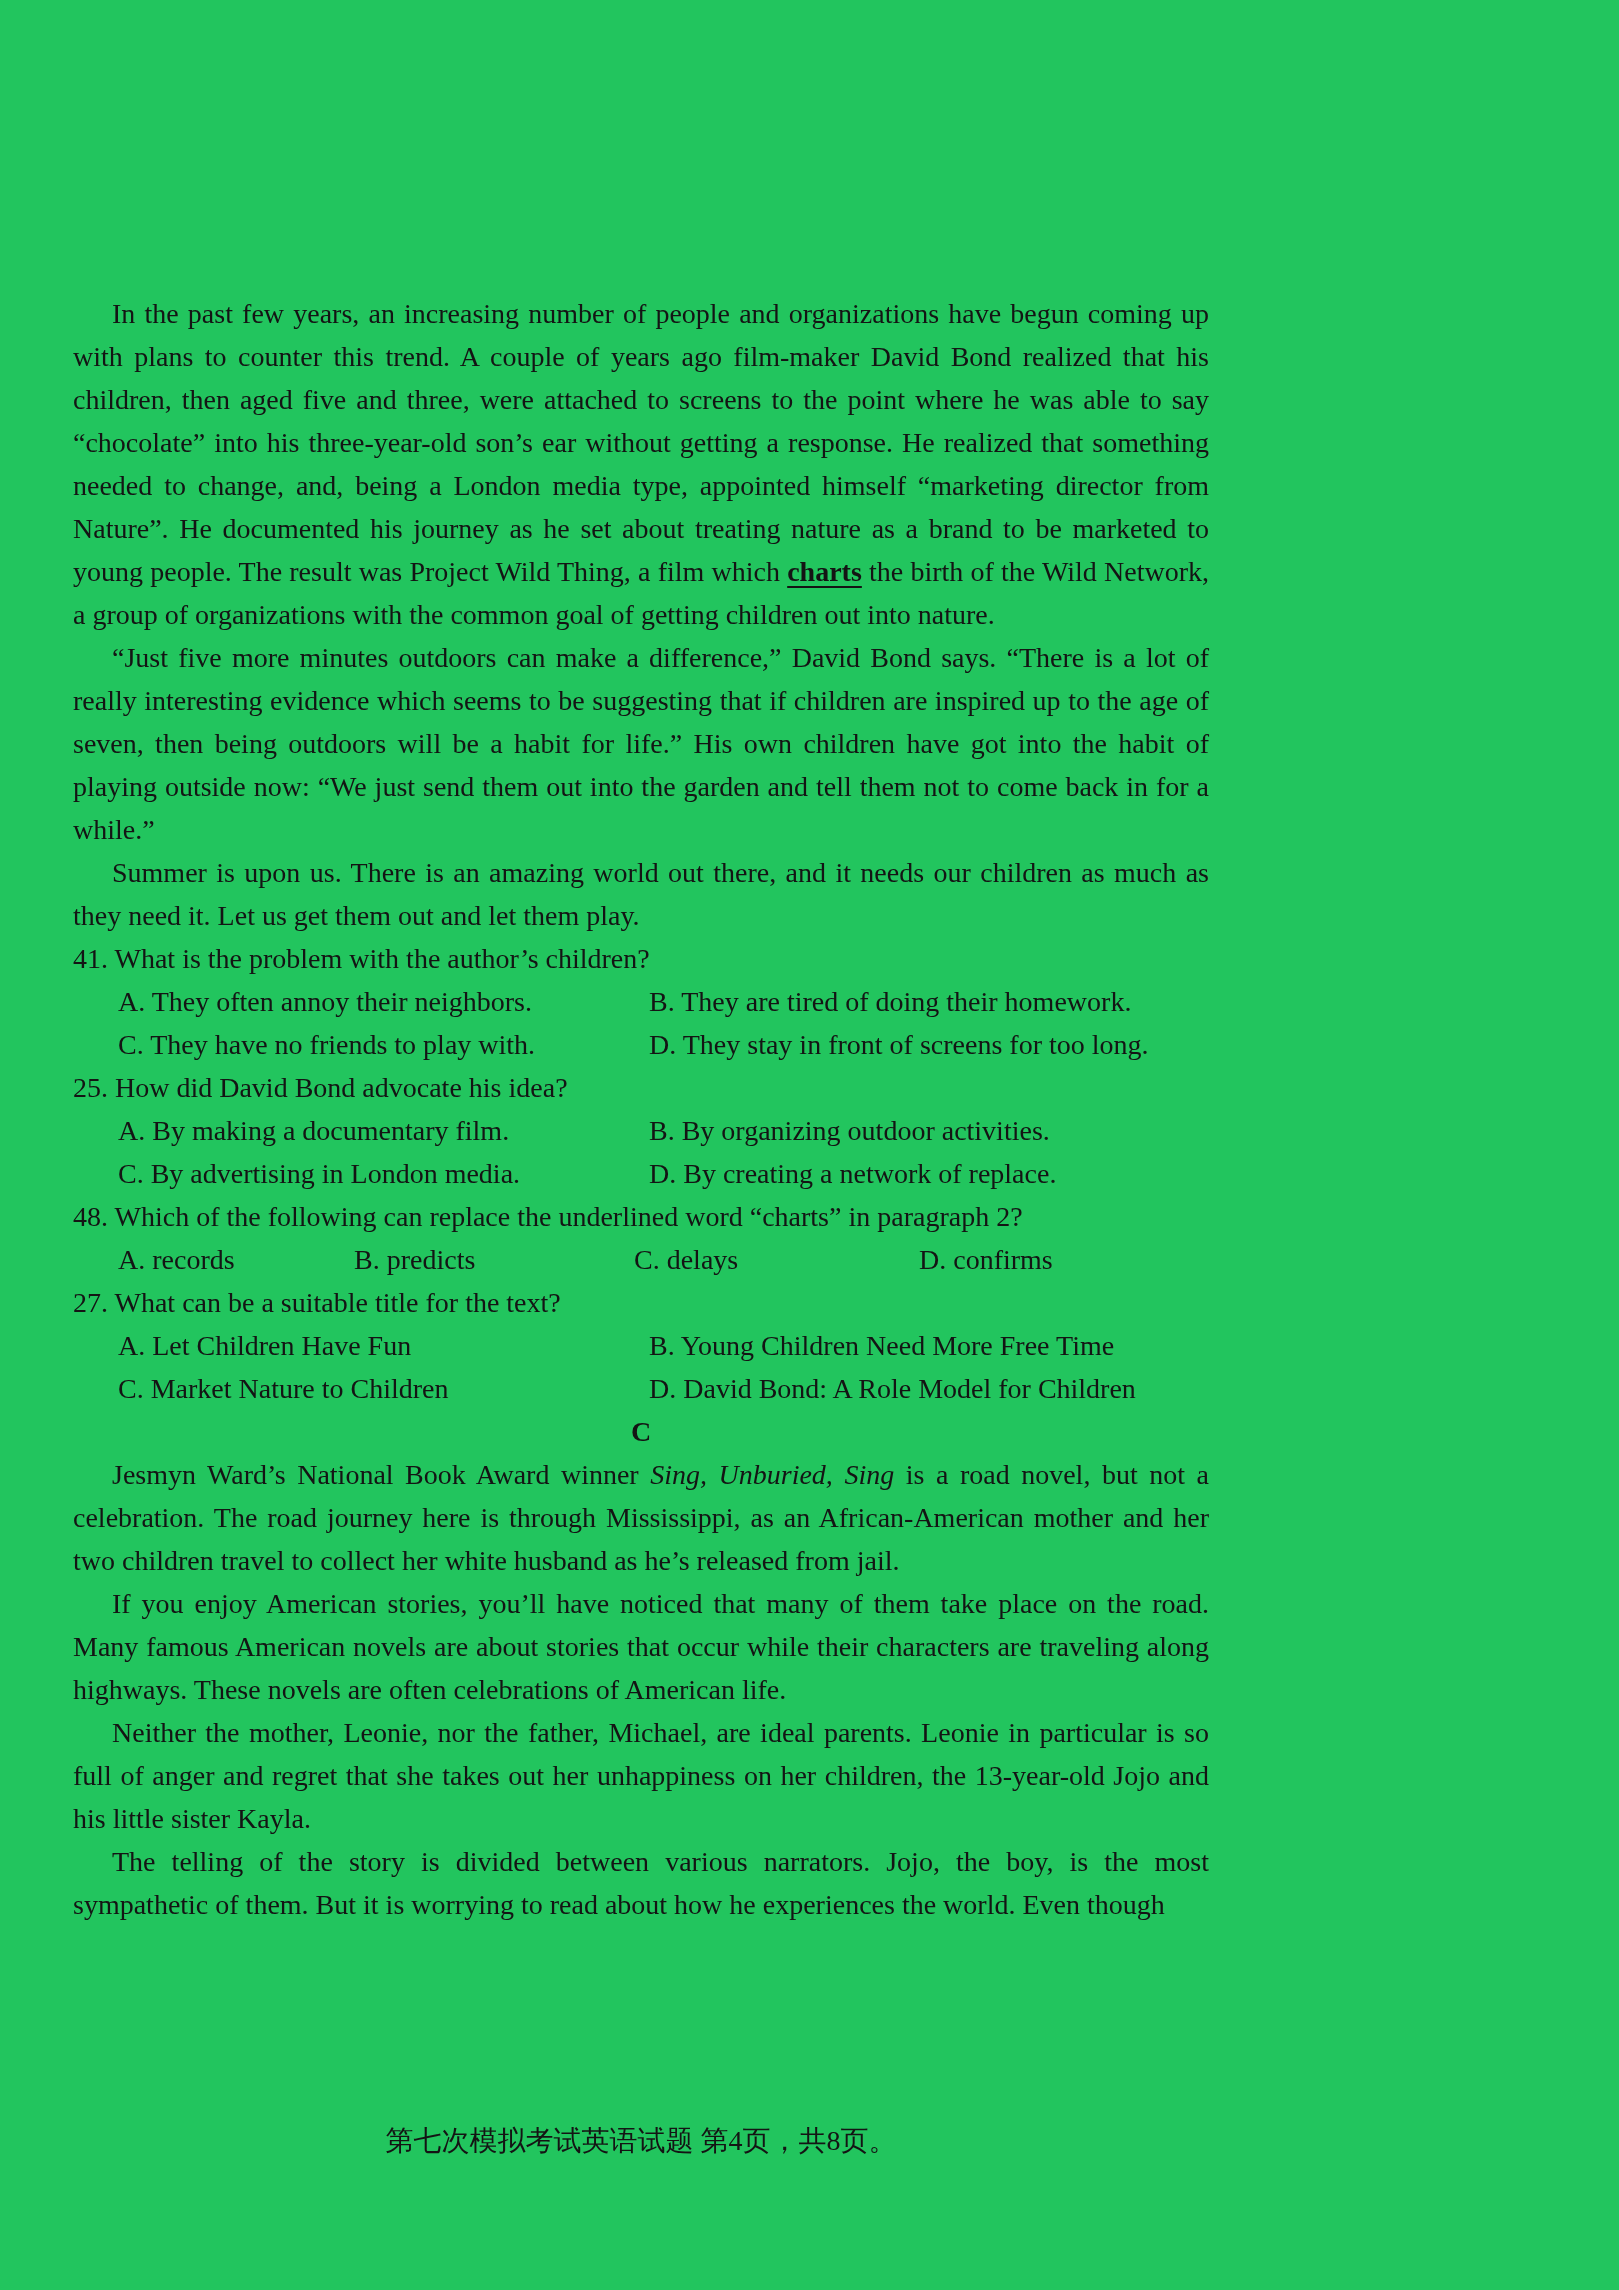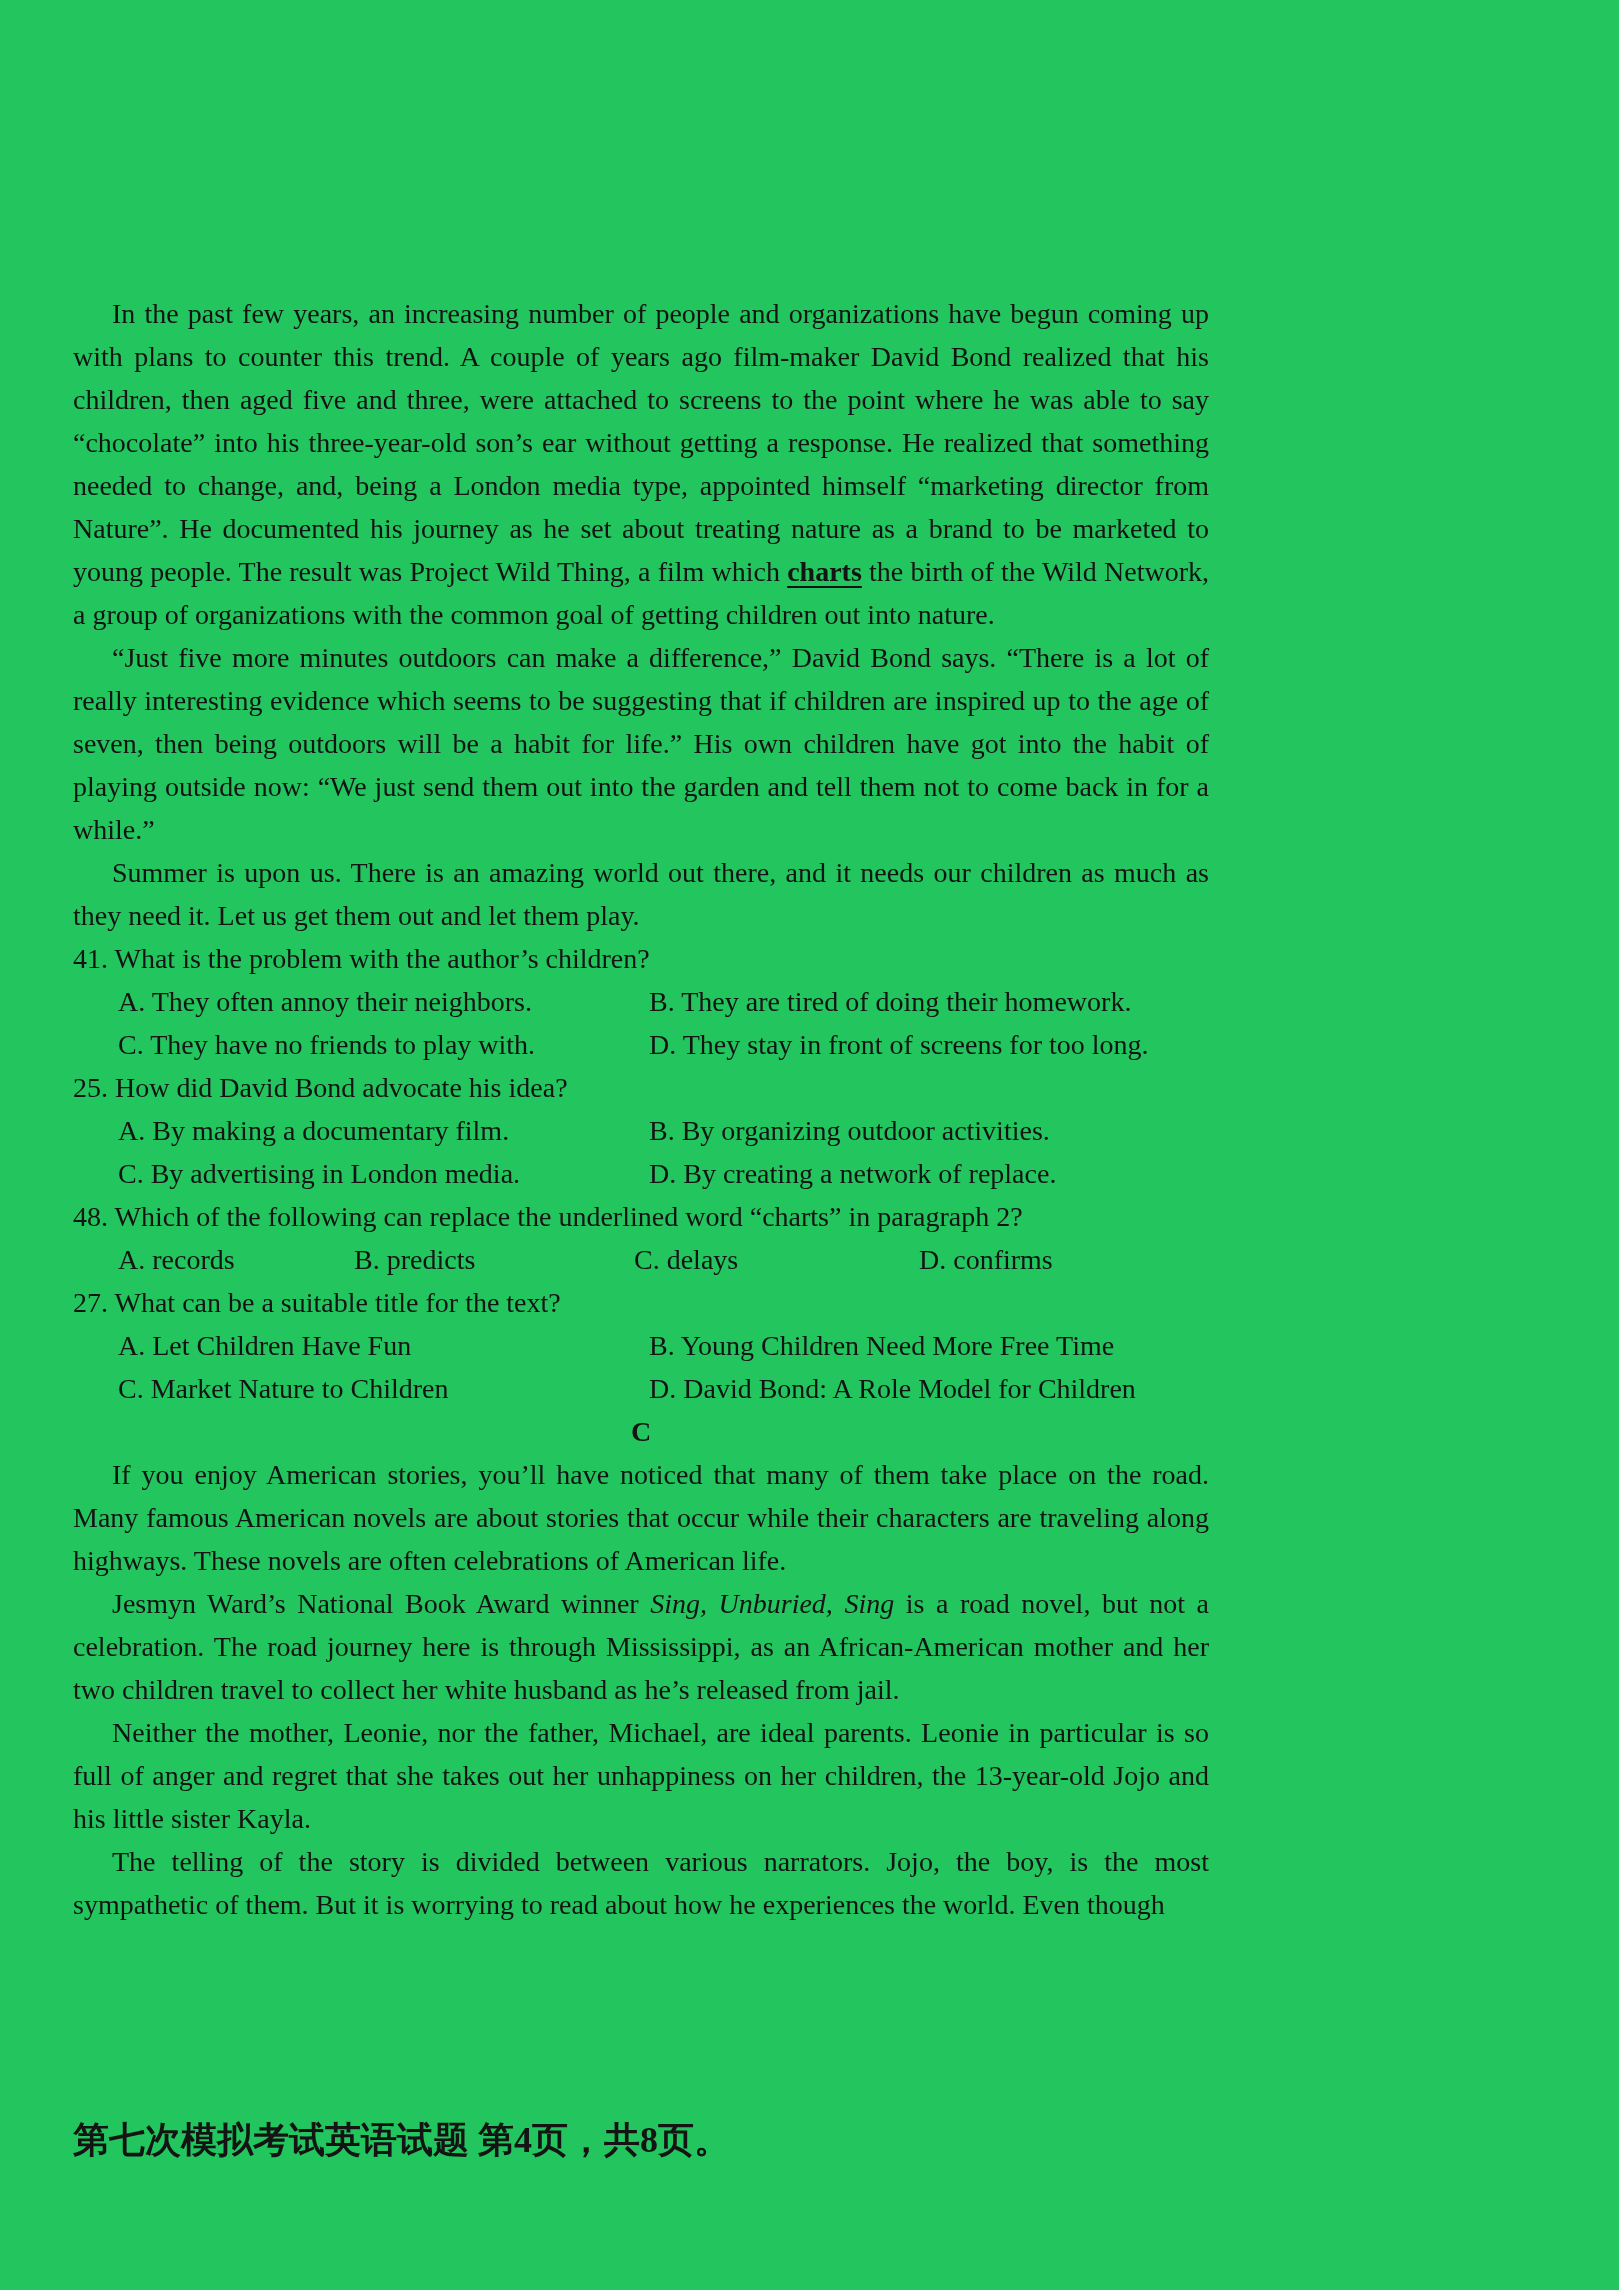--- a/index.html
+++ b/index.html
@@ -31,22 +31,23 @@
   .charts-word {
     font-weight:bold;
     text-decoration:underline;
     text-decoration-thickness:2.2px;
     text-underline-offset:5.4px;
   }
   .novel-title { font-style:italic; }
   .footer {
     position:absolute;
     left:73px; width:1136px; top:2119px;
-    font-weight:bold;
-    font-size:36px;
+    text-align:center;
+    font-weight:normal;
+    font-size:28px;
     line-height:43px;
   }
 </style>
 </head>
 <body>
 
 <div class="page">
   <div class="content">
 
     <p class="para indent"><span>In the past few years, an increasing number of people and organizations have begun coming up with plans to counter this trend. A couple of years ago film-maker David Bond realized that his children, then aged five and three, were attached to screens to the point where he was able to say “chocolate” into his three-year-old son’s ear without getting a response. He realized that something needed to change, and, being a London media type, appointed himself “marketing director from Nature”. He documented his journey as he set about treating nature as a brand to be marketed to young people. The result was Project Wild Thing, a film which </span><span class="charts-word">charts</span><span> the birth of the Wild Network, a group of organizations with the common goal of getting children out into nature.</span></p>
@@ -65,23 +66,23 @@
 
     <p class="qline"><span>48.</span> <span>Which of the following can replace the underlined word “charts” in paragraph 2?</span></p>
     <p class="optrow"><span class="w1"><span>A.</span> <span>records</span></span><span class="w2"><span>B.</span> <span>predicts</span></span><span class="w3"><span>C.</span> <span>delays</span></span><span class="w4"><span>D.</span> <span>confirms</span></span></p>
 
     <p class="qline"><span>27.</span> <span>What can be a suitable title for the text?</span></p>
     <p class="optrow"><span class="col1"><span>A.</span> <span>Let Children Have Fun</span></span><span class="col2"><span>B.</span> <span>Young Children Need More Free Time</span></span></p>
     <p class="optrow"><span class="col1"><span>C.</span> <span>Market Nature to Children</span></span><span class="col2"><span>D.</span> <span>David Bond: A Role Model for Children</span></span></p>
 
     <p class="section-head">C</p>
 
+    <p class="para indent"><span>Jesmyn Ward’s National Book Award winner </span><span class="novel-title">Sing, Unburied, Sing</span><span> is a road novel, but not a celebration. The road journey here is through Mississippi, as an African-American mother and her two children travel to collect her white husband as he’s released from jail.</span></p>
+
     <p class="para indent">If you enjoy American stories, you’ll have noticed that many of them take place on the road. Many famous American novels are about stories that occur while their characters are traveling along highways. These novels are often celebrations of American life.</p>
-
-    <p class="para indent"><span>Jesmyn Ward’s National Book Award winner </span><span class="novel-title">Sing, Unburied, Sing</span><span> is a road novel, but not a celebration. The road journey here is through Mississippi, as an African-American mother and her two children travel to collect her white husband as he’s released from jail.</span></p>
 
     <p class="para indent">Neither the mother, Leonie, nor the father, Michael, are ideal parents. Leonie in particular is so full of anger and regret that she takes out her unhappiness on her children, the 13-year-old Jojo and his little sister Kayla.</p>
 
     <p class="para indent">The telling of the story is divided between various narrators. Jojo, the boy, is the most sympathetic of them. But it is worrying to read about how he experiences the world. Even though</p>
 
   </div>
 
   <div class="footer">第七次模拟考试英语试题 第4页，共8页。</div>
 </div>
 

